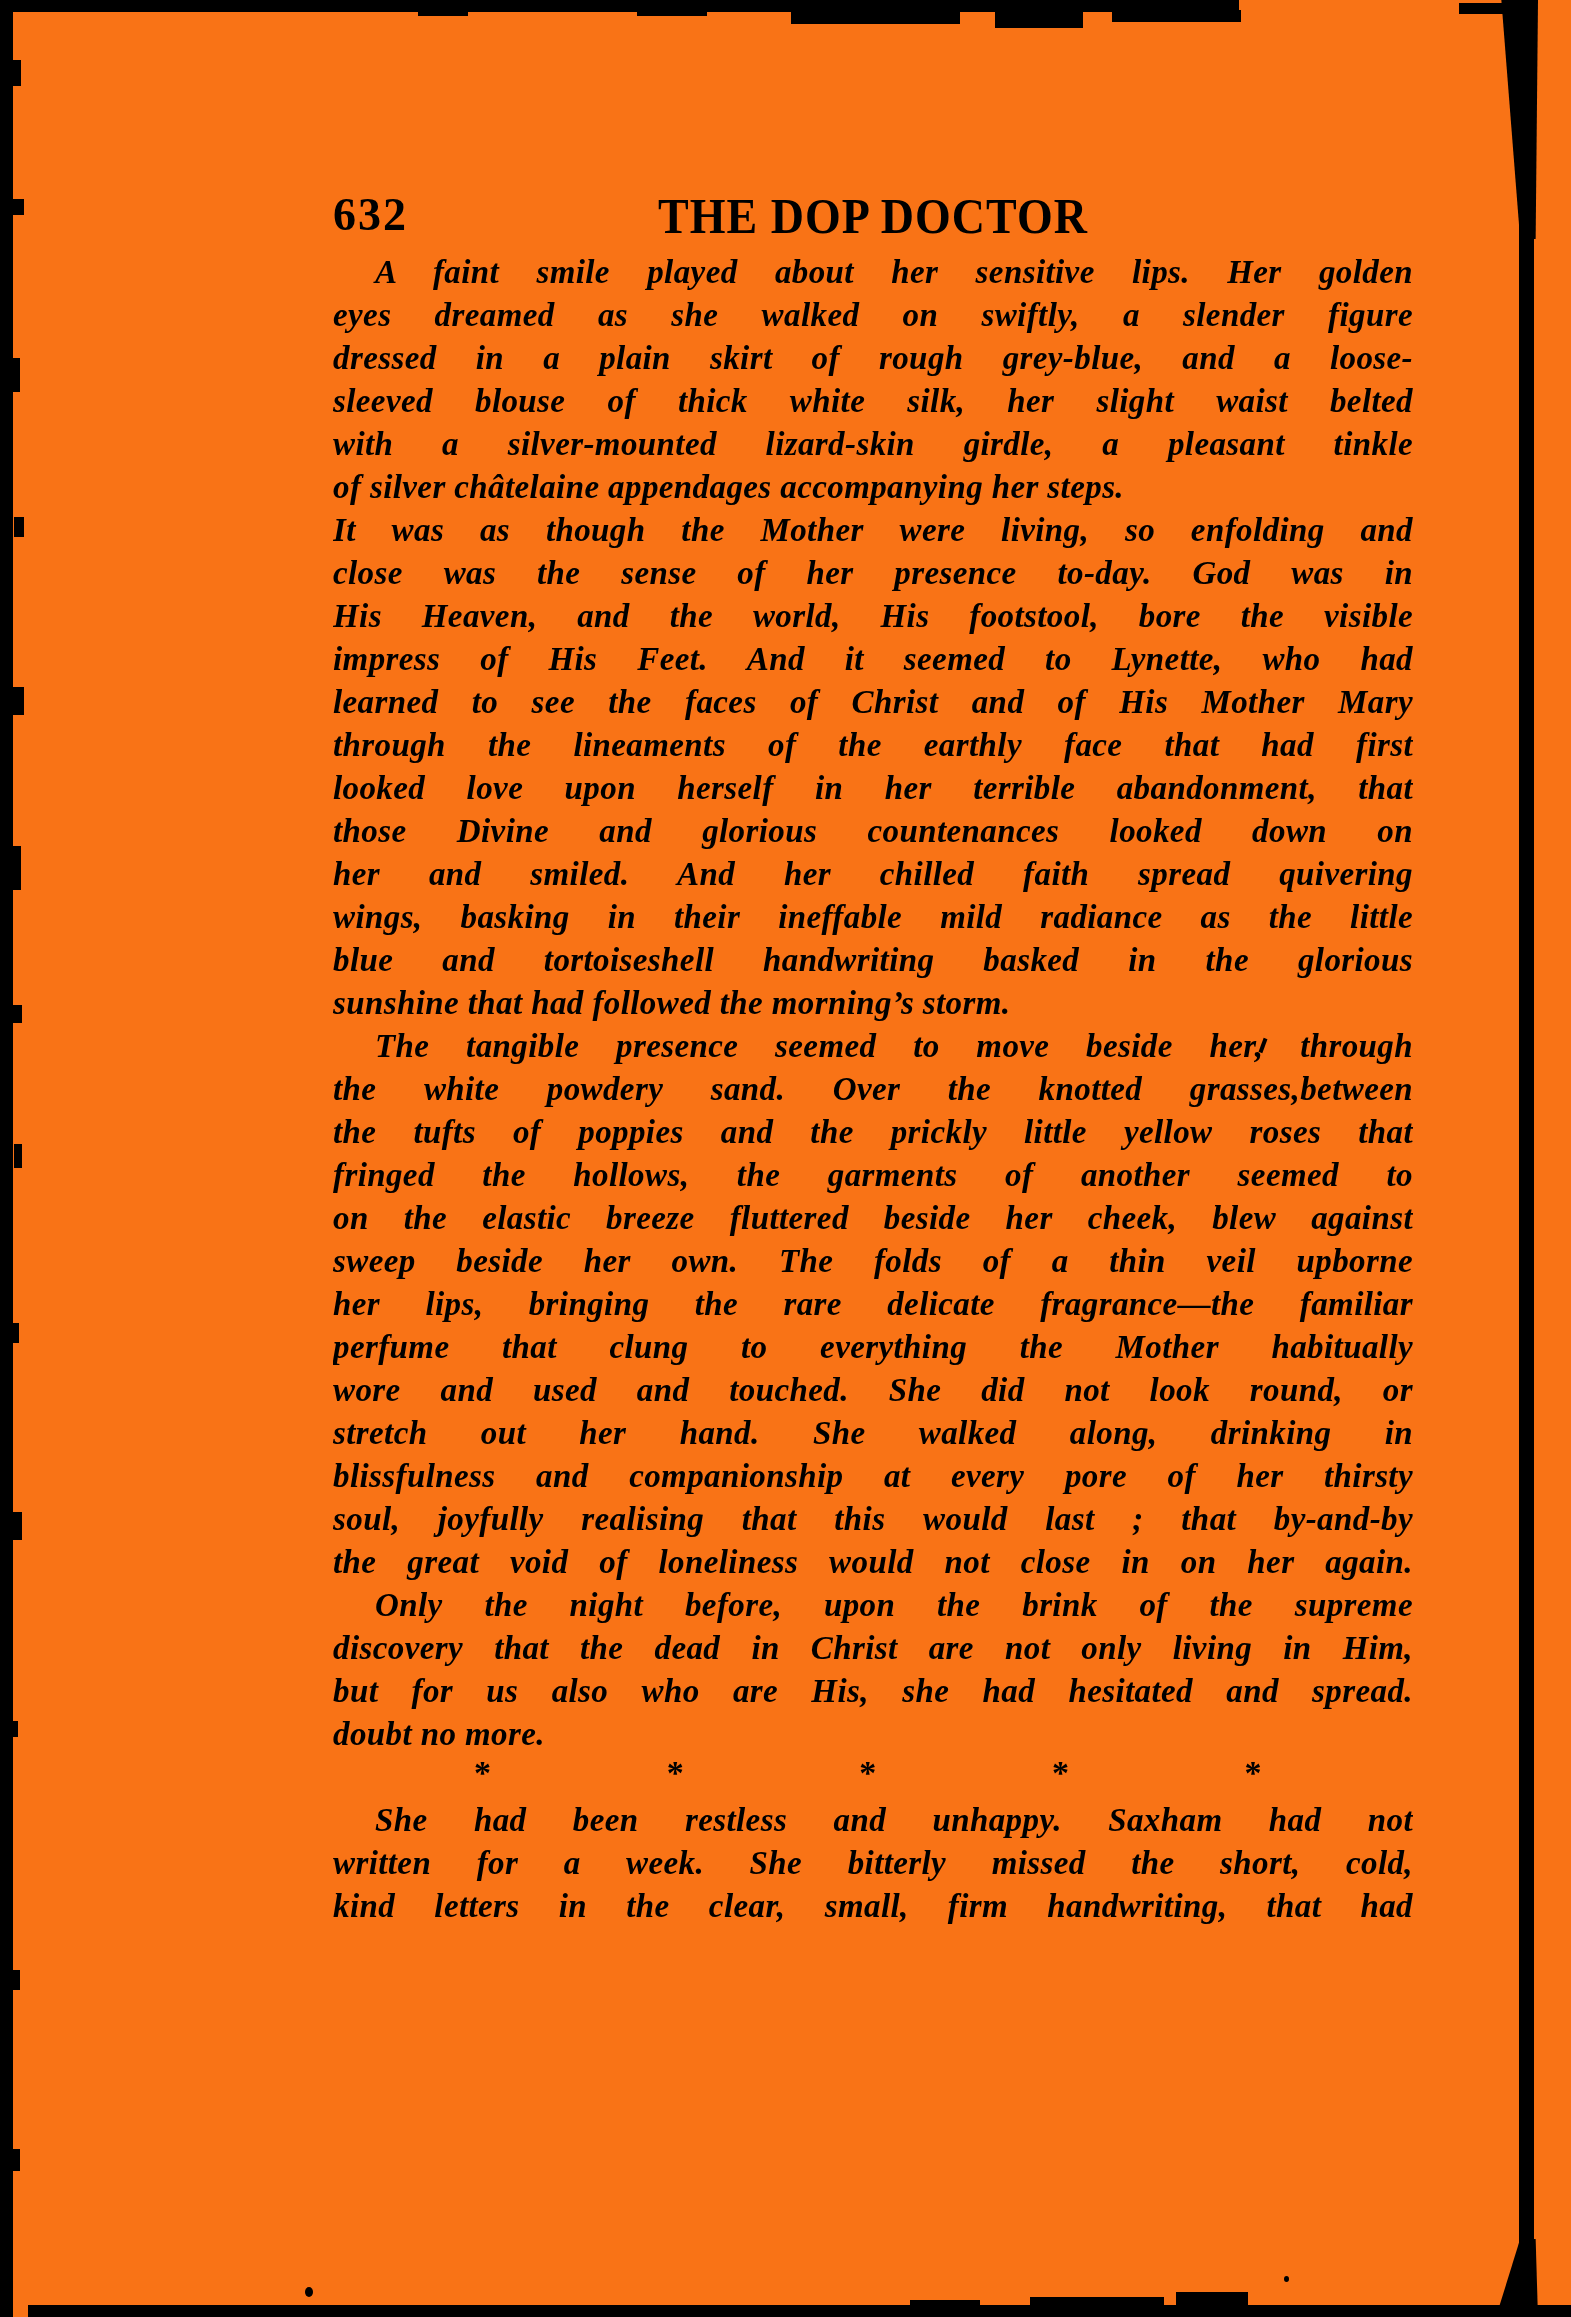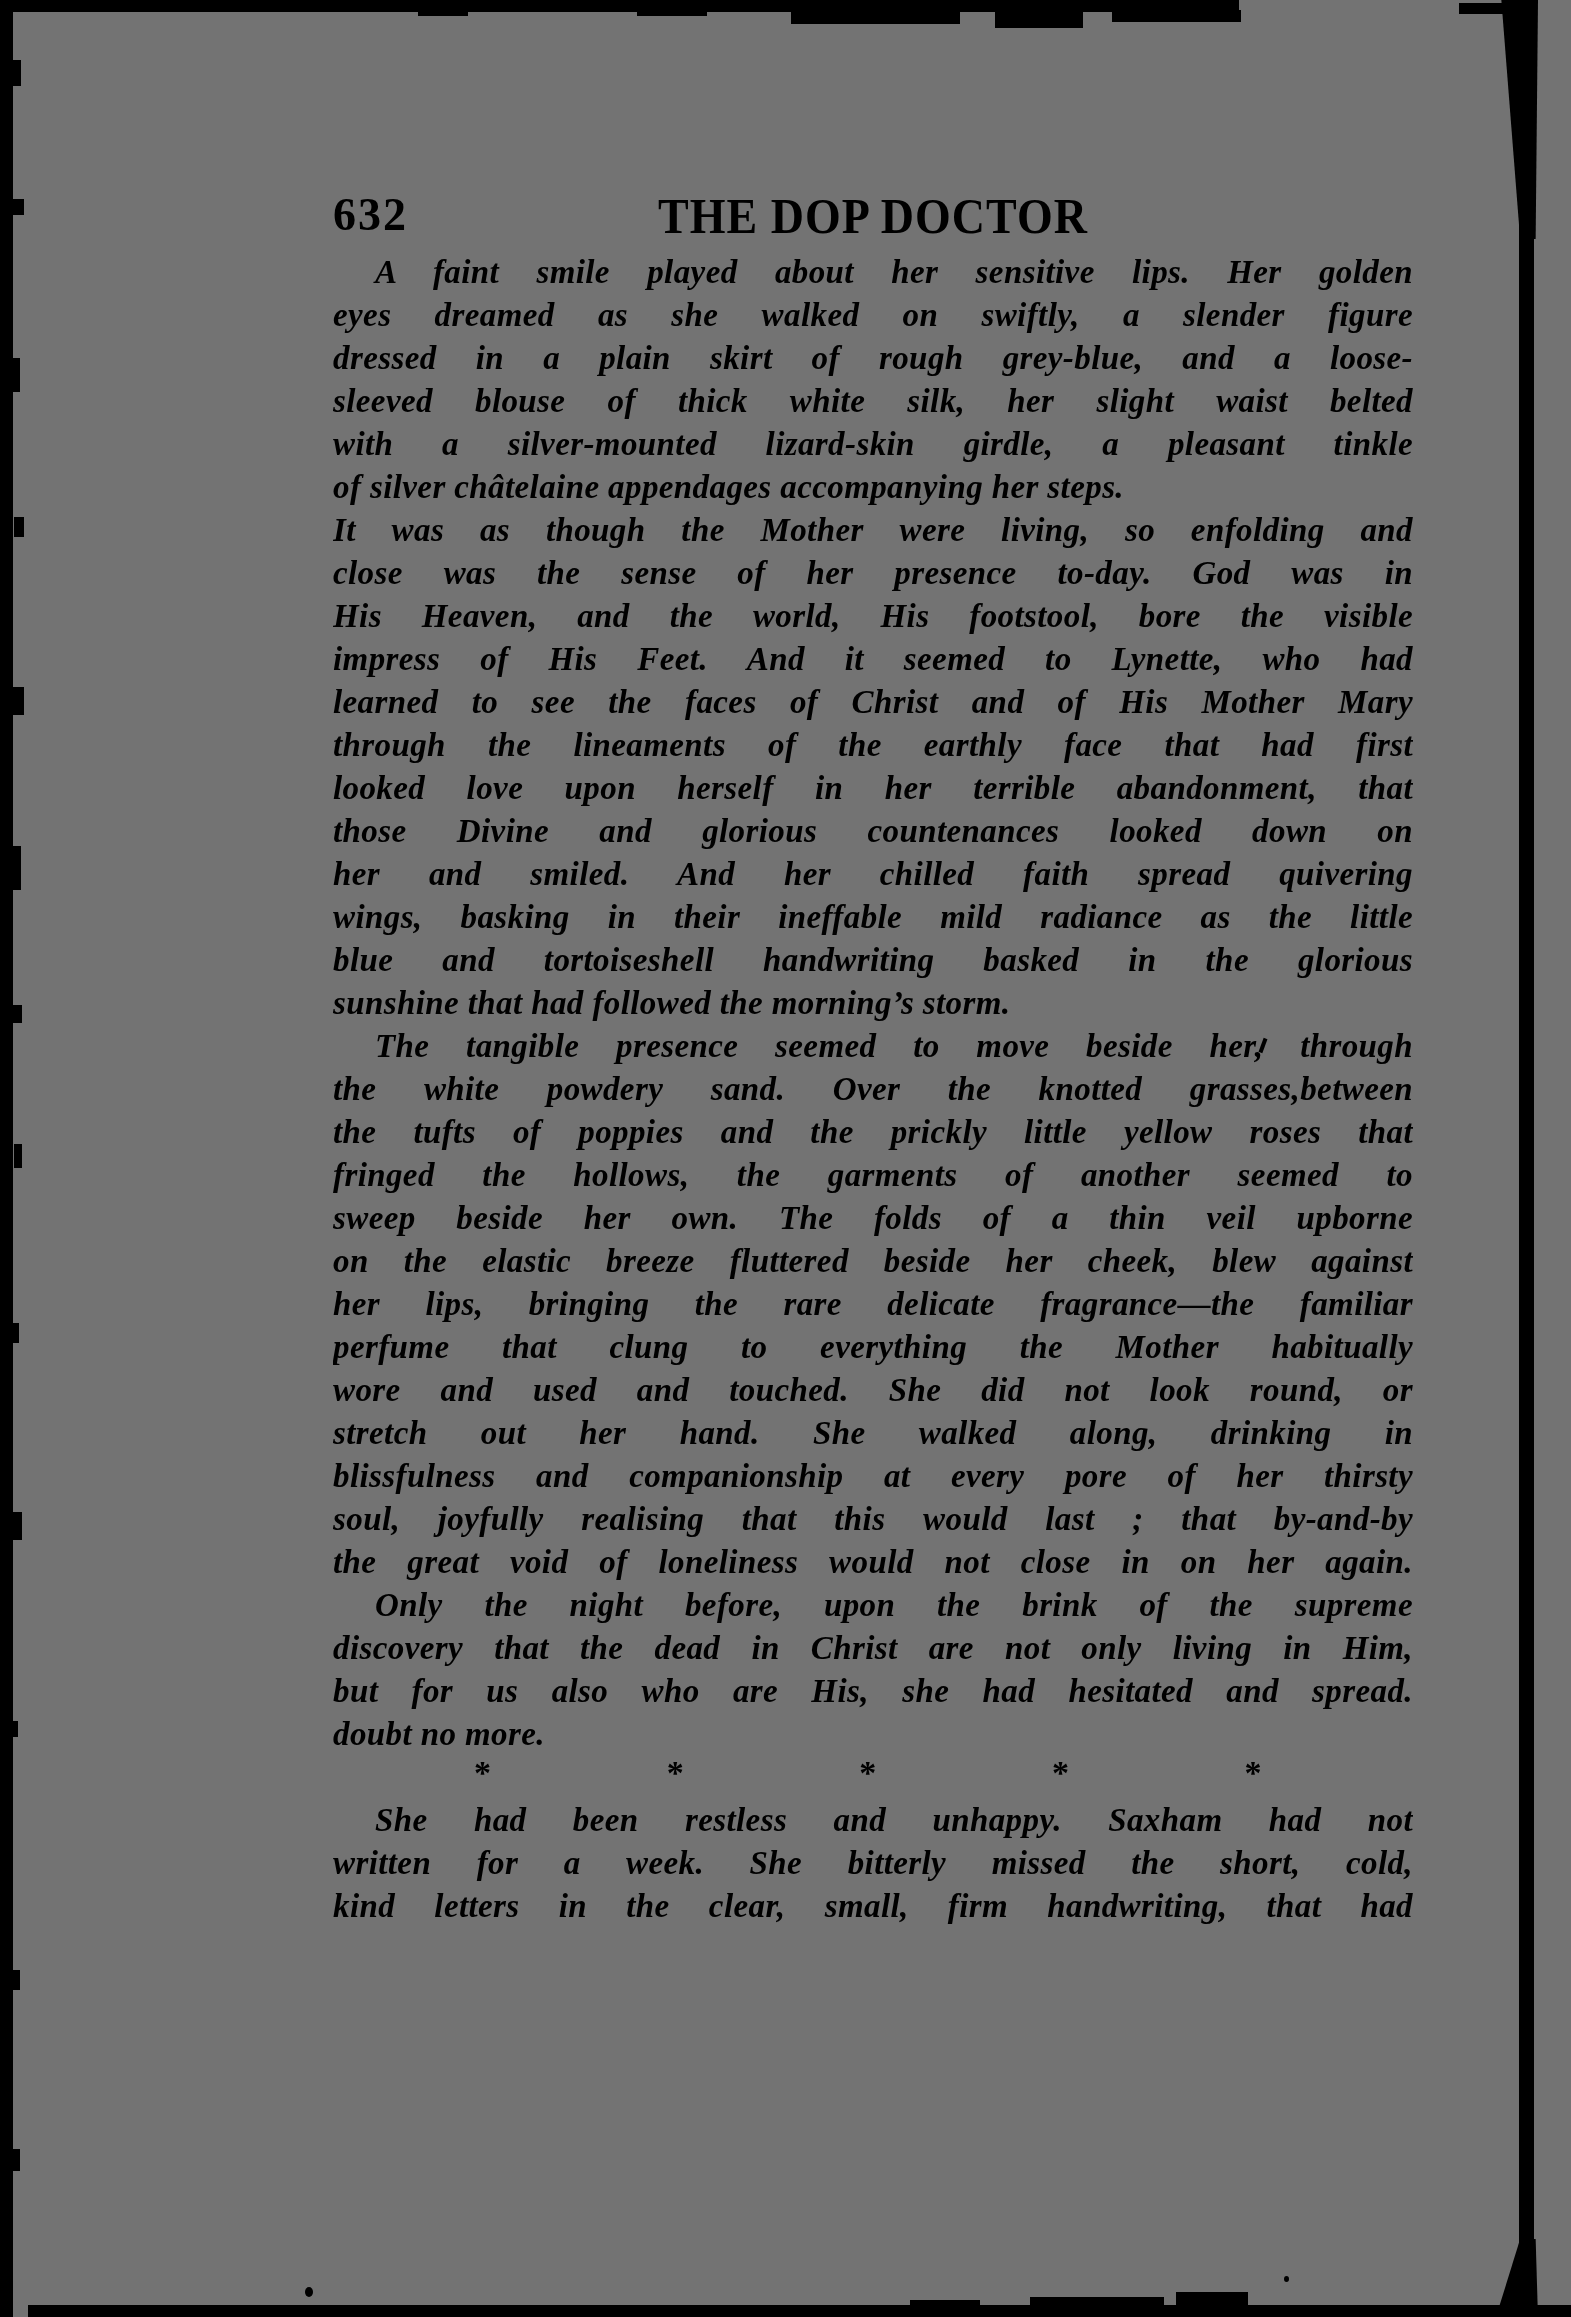--- a/index.html
+++ b/index.html
@@ -1,19 +1,19 @@
 <!DOCTYPE html>
 <html><head>
 <meta charset="utf-8">
 <style>
   html,body { margin:0; padding:0; background:#888; }
   .sheet {
     position:relative;
     width:1571px; height:2317px;
-    background:#737373;
+    background:#f97316;
     overflow:hidden;
     font-family:"Liberation Serif","DejaVu Serif",serif;
     color:#000;
   }
   .art { position:absolute; background:#000; }
   .header { position:absolute; left:333px; top:191px; width:1080px; height:52px; }
   .pagenum {
     position:absolute; left:0; top:2px;
     font-size:46px; font-weight:700; letter-spacing:2px; line-height:44px;
   }
@@ -102,22 +102,22 @@
     <div class="ln">those Divine and glorious countenances looked down on</div>
     <div class="ln">her and smiled.  And her chilled faith spread quivering</div>
     <div class="ln">wings, basking in their ineffable mild radiance as the little</div>
     <div class="ln">blue and tortoiseshell handwriting basked in the glorious</div>
     <div class="ln fl">sunshine that had followed the morning’s storm.</div>
 
     <div class="ln in">The tangible presence seemed to move beside her, through</div>
     <div class="ln">the white powdery sand.  Over the knotted grasses,between</div>
     <div class="ln">the tufts of poppies and the prickly little yellow roses that</div>
     <div class="ln">fringed the hollows, the garments of another seemed to</div>
+    <div class="ln">on the elastic breeze fluttered beside her cheek, blew against</div>
     <div class="ln">sweep beside her own.  The folds of a thin veil upborne</div>
-    <div class="ln">on the elastic breeze fluttered beside her cheek, blew against</div>
     <div class="ln">her lips, bringing the rare delicate fragrance—the familiar</div>
     <div class="ln">perfume that clung to everything the Mother habitually</div>
     <div class="ln">wore and used and touched.  She did not look round, or</div>
     <div class="ln">stretch out her hand.  She walked along, drinking in</div>
     <div class="ln">blissfulness and companionship at every pore of her thirsty</div>
     <div class="ln">soul, joyfully realising that this would last ; that by-and-by</div>
     <div class="ln">the great void of loneliness would not close in on her again.</div>
 
     <div class="ln in">Only the night before, upon the brink of the supreme</div>
     <div class="ln">discovery that the dead in Christ are not only living in Him,</div>

